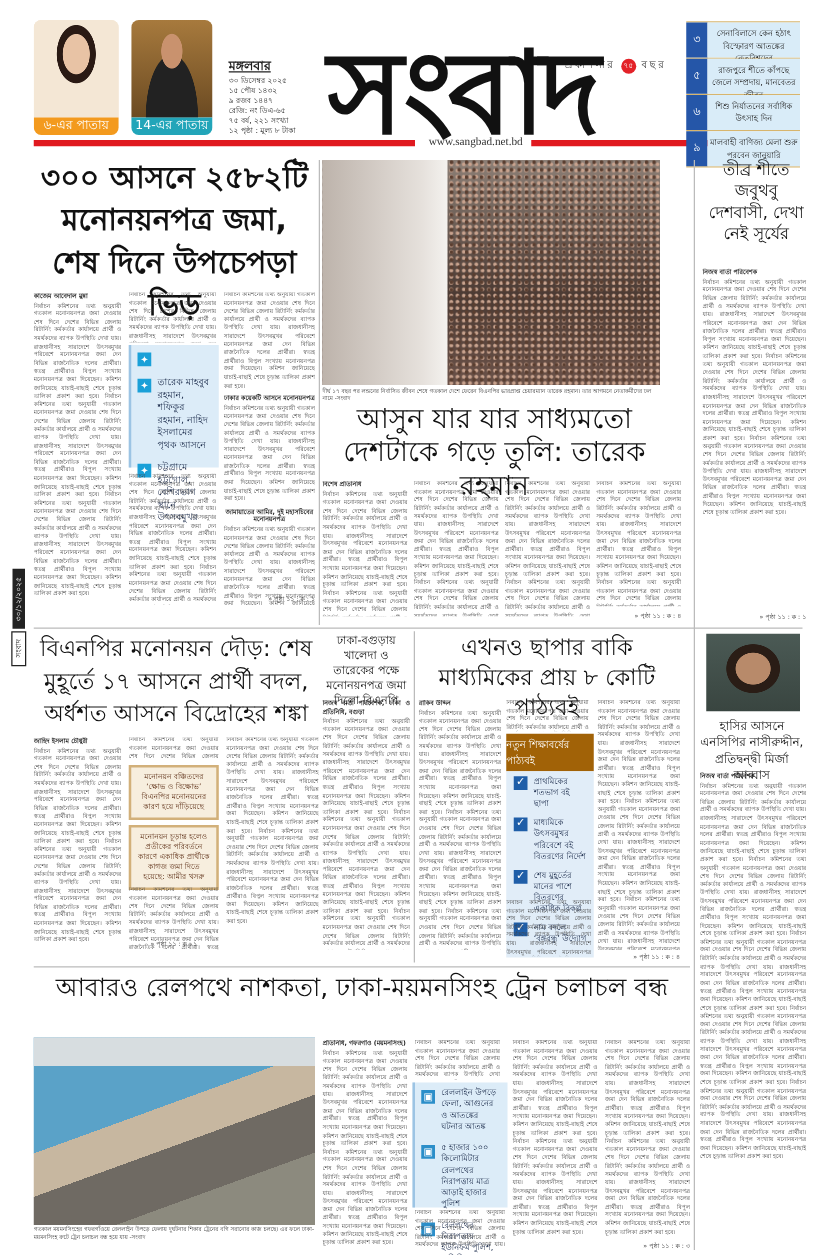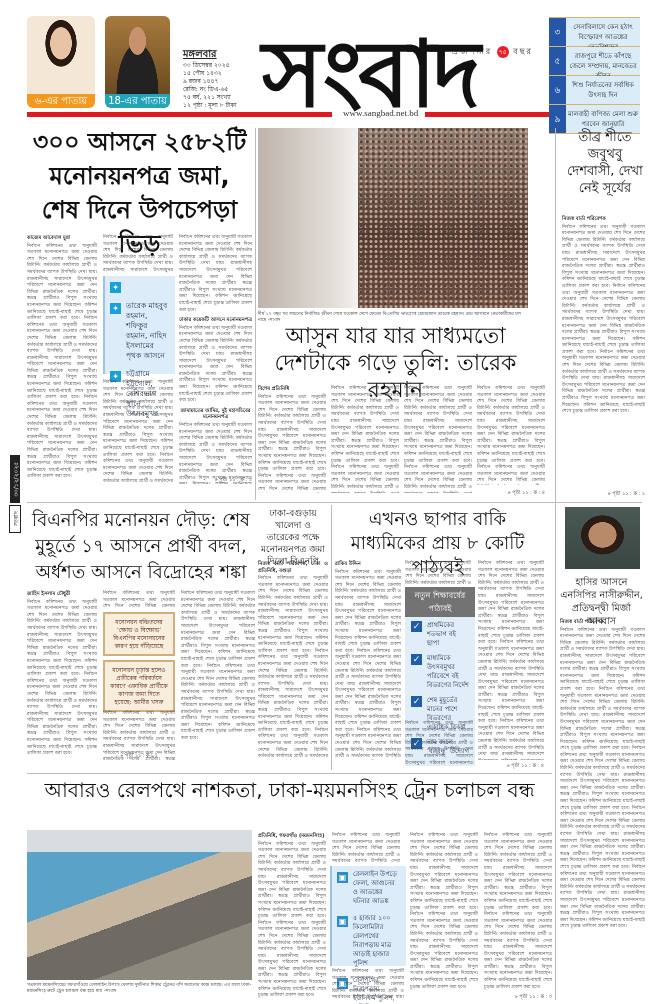--- a/index.html
+++ b/index.html
@@ -25,39 +25,39 @@
   .h4 { font-size: 11px; line-height: 14px; text-align: center; }
   .body-col { font-size: 4.6px; line-height: 6.6px; color: #444; text-align: justify; overflow: hidden; }
   .byline { font-size: 5px; font-weight: bold; color: #222; margin-bottom: 2px; }
   .photo { background-size: cover; }
   .crowd { background: radial-gradient(circle at 20% 30%, #5a3e30 1px, transparent 2px) 0 0/6px 6px, radial-gradient(circle at 60% 70%, #c9a38e 1px, transparent 2px) 0 0/5px 5px, linear-gradient(180deg,#8c7f76,#4b3a33 60%,#6b5249); }
   .caption { font-size: 4.5px; line-height: 6px; color: #333; }
   .hl-box { background: #dcecf8; border-left: 2px solid #9cc4e4; padding: 4px 5px; }
   .hl-item { display: flex; gap: 5px; margin-bottom: 8px; font-size: 7.5px; line-height: 10px; color: #1a2a4a; }
   .hl-icon { width: 11px; height: 11px; background: #1aa0d8; color: #fff; font-size: 8px; line-height: 11px; text-align: center; flex-shrink: 0; margin-top: 2px; }
   .quote-box { border: 2px solid #d2b07a; background: #f7eede; padding: 4px; font-size: 6px; line-height: 8px; text-align: center; color: #5a2b12; margin-bottom: 4px; }
-  .check-head { background: #737373; color: #fff; font-size: 8px; text-align: center; padding: 2px 0; }
+  .check-head { background: #a16207; color: #fff; font-size: 8px; text-align: left; padding: 2px 0; }
   .check-box { background: #e1edf8; padding: 4px 6px; }
   .check-item { display: flex; gap: 5px; margin-bottom: 6px; font-size: 6.5px; line-height: 9px; color: #1a2a4a; }
   .check-ic { width: 11px; height: 11px; background: #1f5ea8; color: #fff; font-size: 9px; line-height: 11px; text-align: center; flex-shrink: 0; }
   .sidebar-tag { background: #222; color: #fff; font-size: 6px; writing-mode: vertical-rl; transform: rotate(180deg); text-align: center; }
   .cont { font-size: 5px; color: #333; text-align: right; }
   .divider-v { background: #bbb; width: 1px; }
   .divider-h { background: #bbb; height: 1px; }
 </style>
 </head>
 <body>
 
 <div class="abs thumb" style="left:27px;top:16px;width:68px;">
   <div class="pic" style="background:radial-gradient(ellipse at 50% 35%,#e8c3a5 0 22%,#2a1a14 23% 32%,#f4e7d5 33%),#f4e7d5;"></div>
   <div class="lbl" style="background:#f39a1e;">৬-এর পাতায়</div>
 </div>
 <div class="abs thumb" style="left:105px;top:16px;width:65px;">
   <div class="pic" style="background:radial-gradient(ellipse at 50% 32%,#c9926e 0 18%,transparent 19%),radial-gradient(ellipse at 50% 100%,#222 0 45%,transparent 46%),linear-gradient(#a77a3d,#6b4a22);"></div>
-  <div class="lbl" style="background:#22a5b9;">18-এর পাতায়</div>
+  <div class="lbl" style="background:#22a5b9;">14-এর পাতায়</div>
 </div>
 
 <div class="abs dateblk" style="left:183px;top:47px;width:85px;">
   <div class="day">মঙ্গলবার</div>
   <div>৩০ ডিসেম্বর ২০২৫</div>
   <div>১৫ পৌষ ১৪৩২</div>
   <div>৯ রজব ১৪৪৭</div>
   <div>রেজি: নং ডিএ-৬৫</div>
   <div>৭৫ বর্ষ, ২২১ সংখ্যা</div>
   <div>১২ পৃষ্ঠা : মূল্য ৮ টাকা</div>

